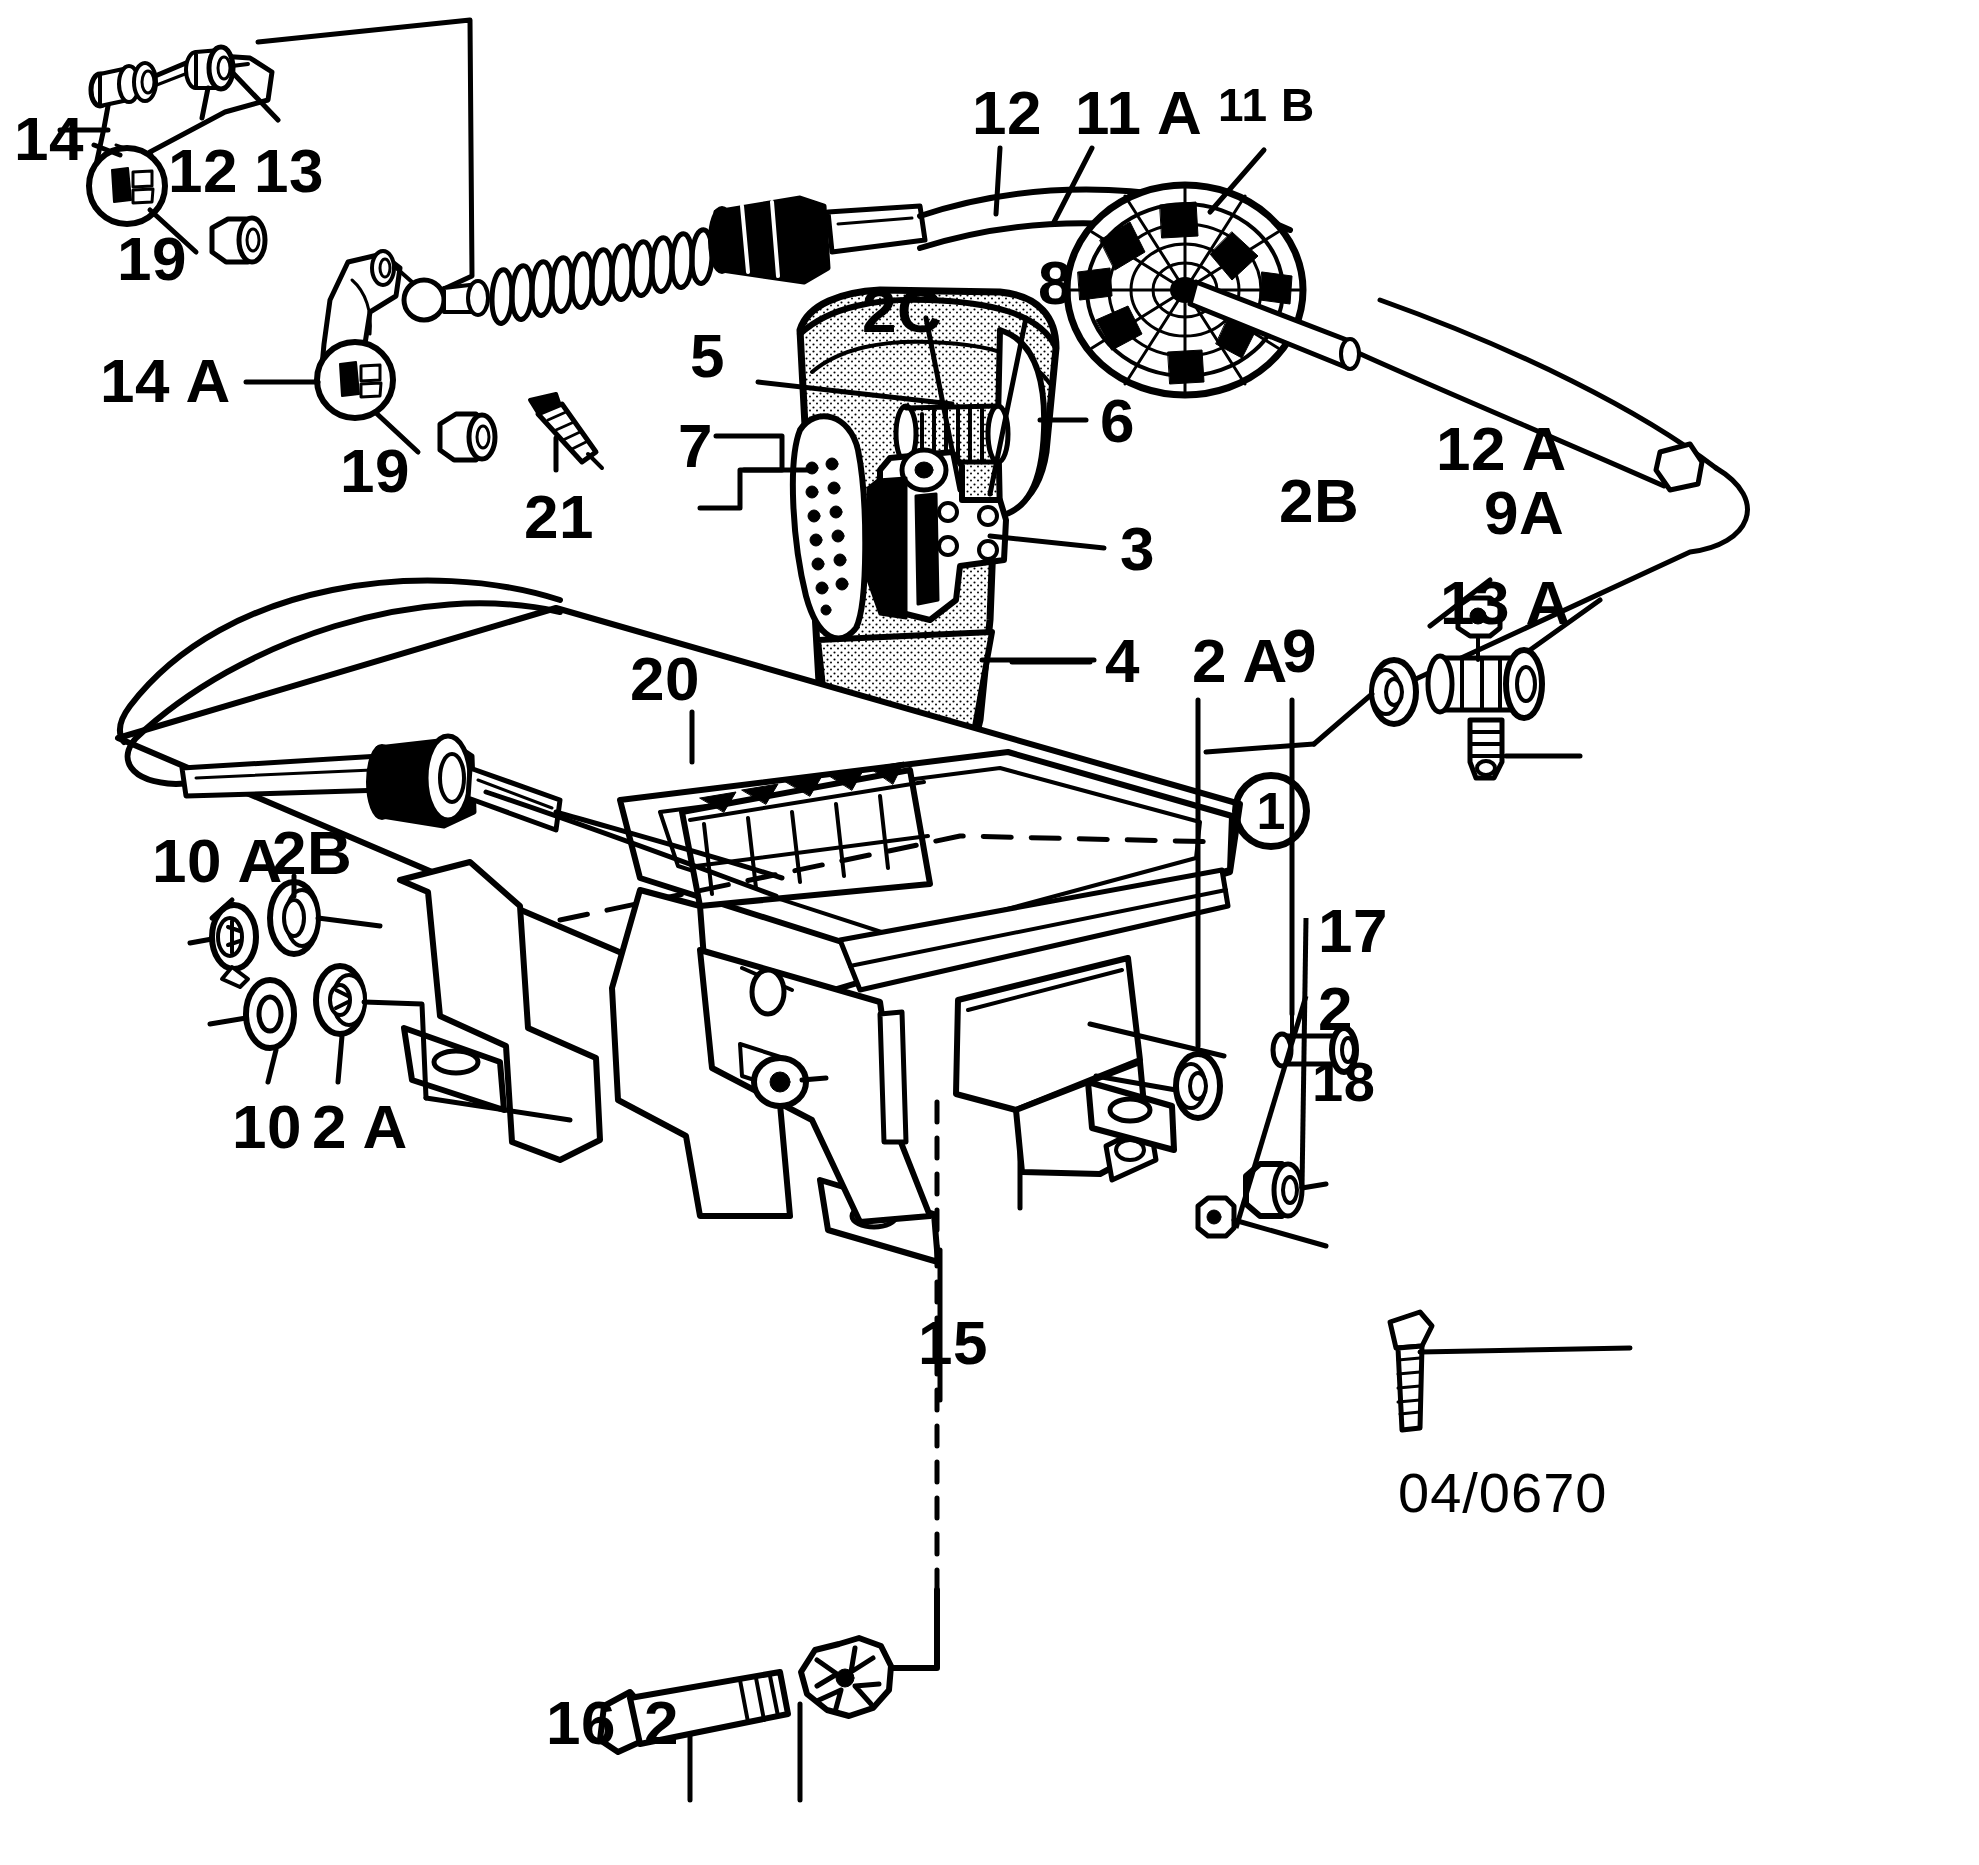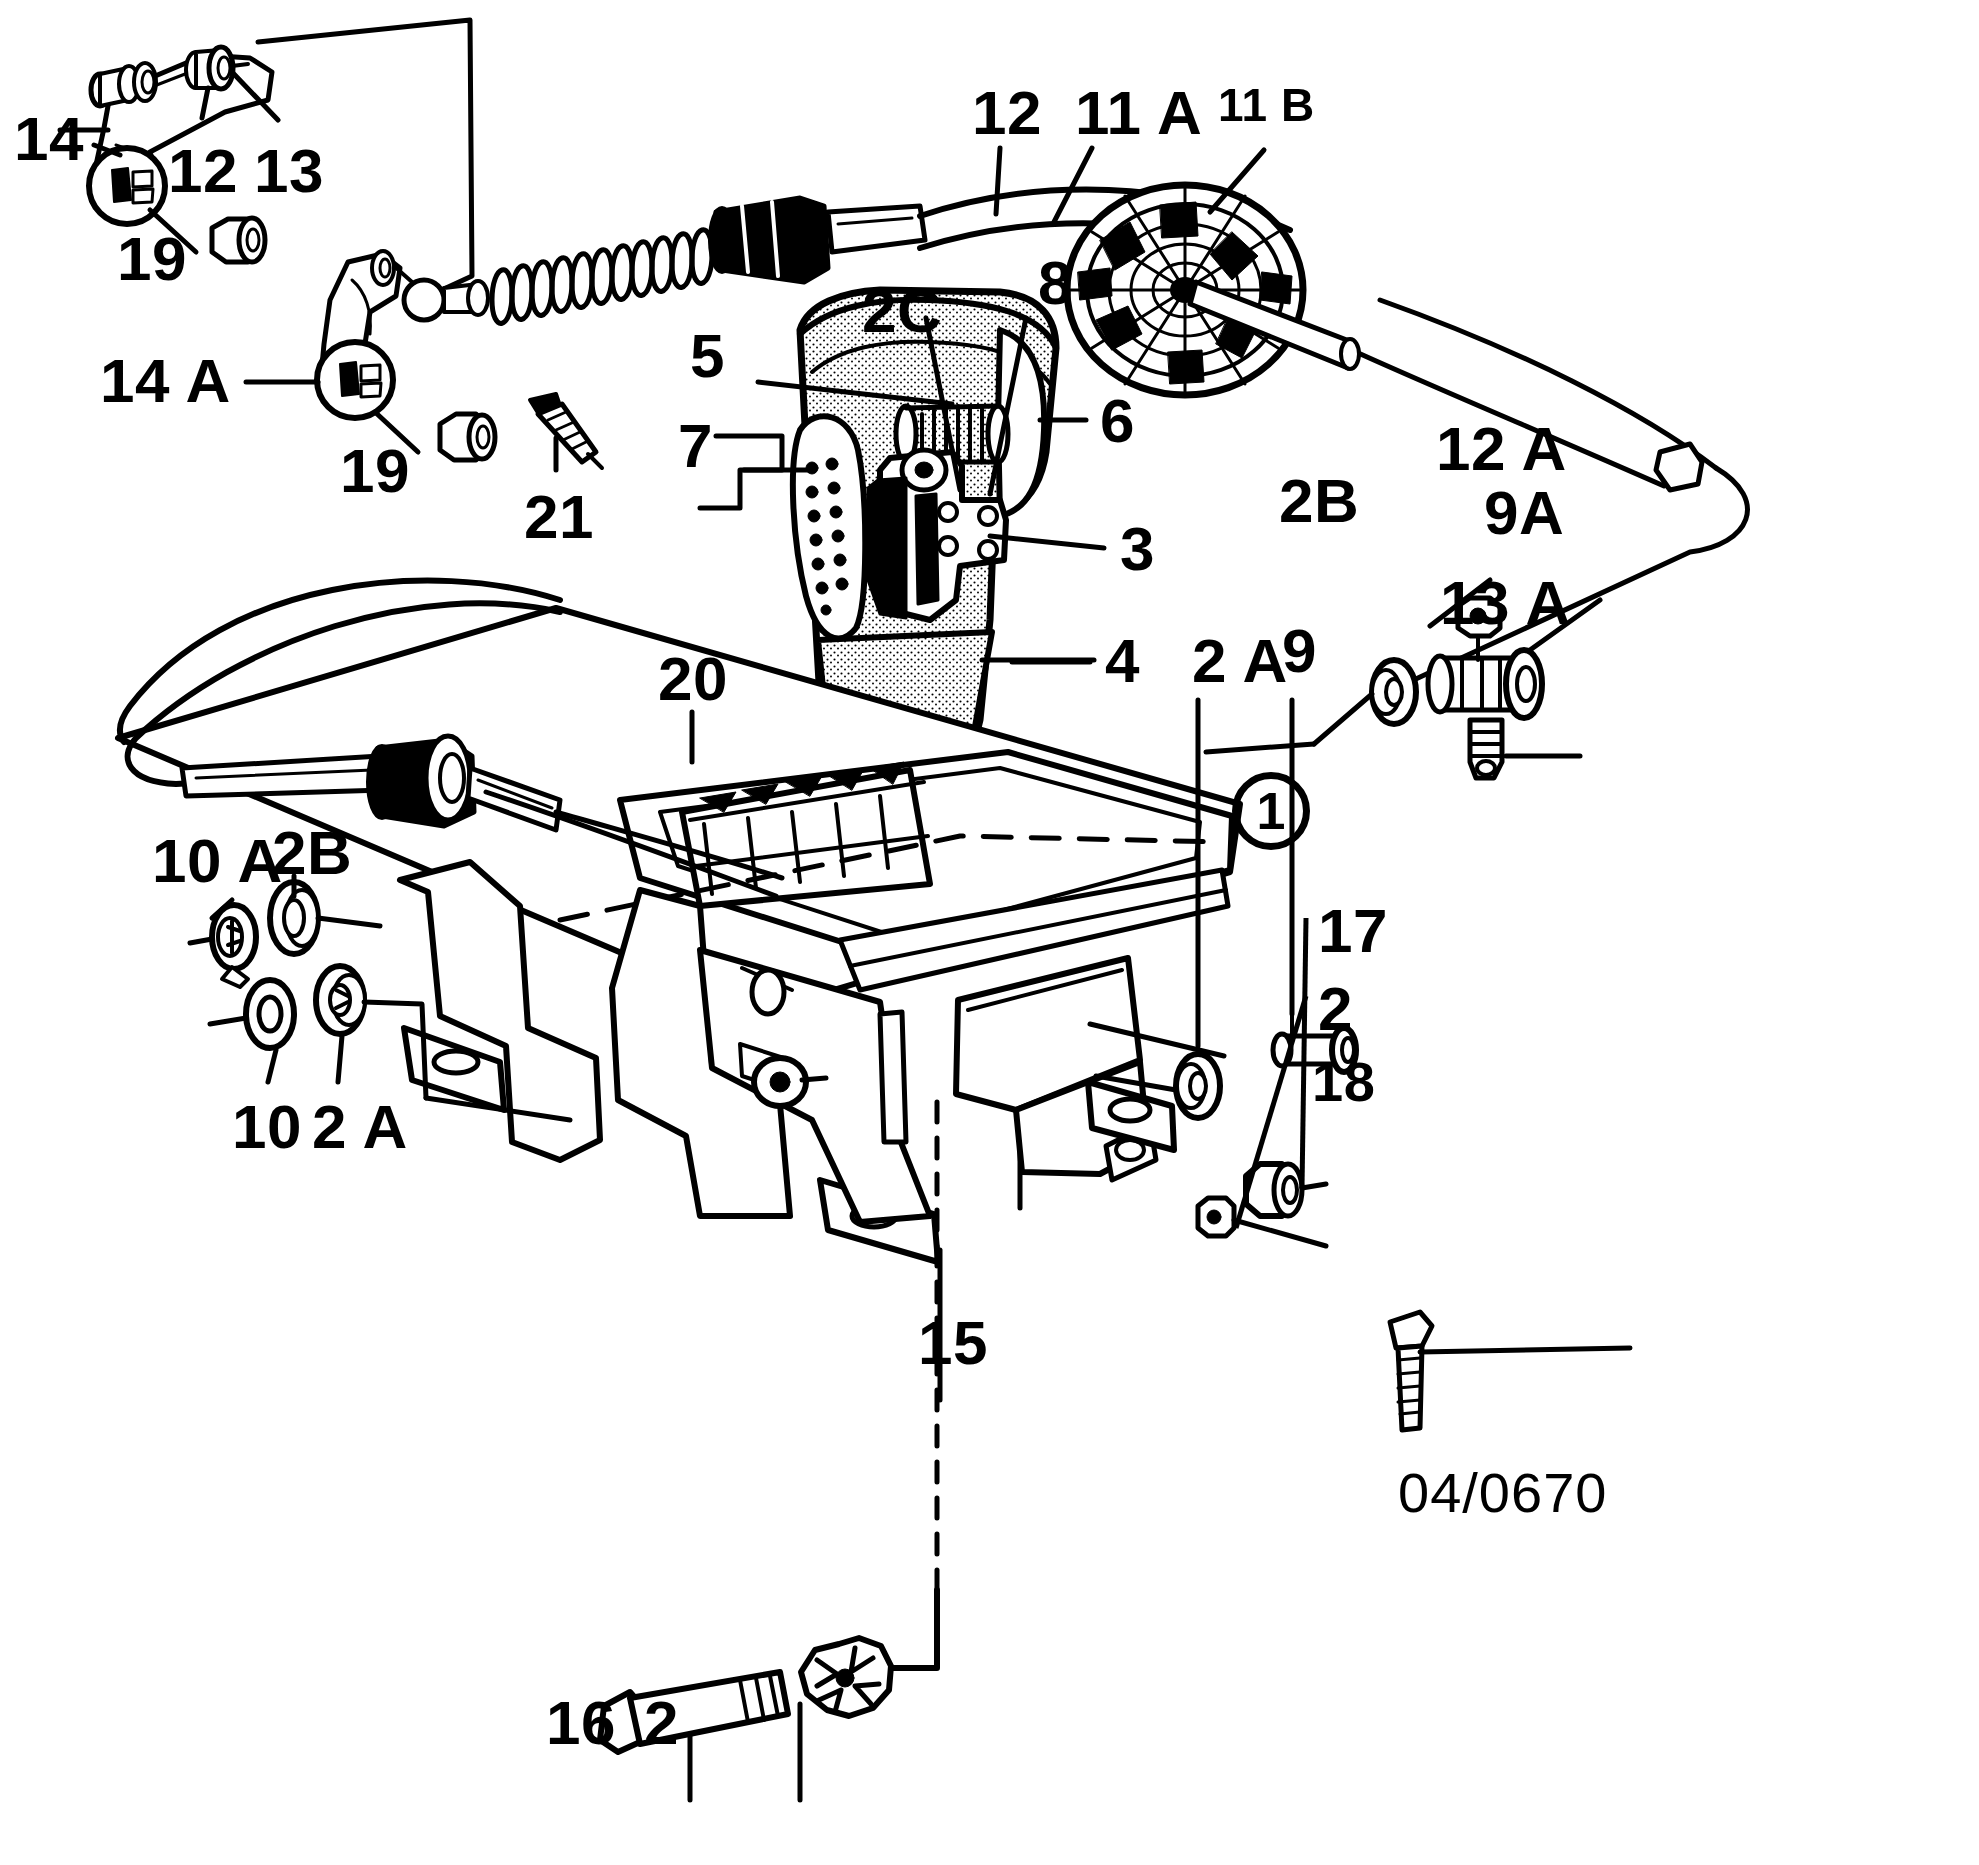--- a/index.html
+++ b/index.html
@@ -523,21 +523,21 @@
       <div class="lbl lbl-big" style="left: 678px; top: 415px; font-size: 62px;">7</div>
       <div class="lbl lbl-big" style="left: 1100px; top: 390px; font-size: 62px;">6</div>
       <div class="lbl lbl-big" style="left: 1120px; top: 518px; font-size: 62px;">3</div>
       <div class="lbl lbl-big" style="left: 1436px; top: 418px; font-size: 62px;">12 A</div>
       <div class="lbl lbl-big" style="left: 1279px; top: 470px; font-size: 62px;">2B</div>
       <div class="lbl lbl-big" style="left: 1484px; top: 482px; font-size: 62px;">9A</div>
       <div class="lbl lbl-big" style="left: 1440px; top: 572px; font-size: 62px;">13 A</div>
       <div class="lbl lbl-big" style="left: 1105px; top: 630px; font-size: 62px;">4</div>
       <div class="lbl lbl-big" style="left: 1192px; top: 630px; font-size: 62px;">2 A</div>
       <div class="lbl lbl-big" style="left: 1282px; top: 620px; font-size: 62px;">9</div>
-      <div class="lbl lbl-big" style="left: 658px; top: 648px; font-size: 62px;">20</div>
+      <div class="lbl lbl-big" style="left: 630px; top: 648px; font-size: 62px;">20</div>
       <div class="lbl lbl-big" style="left: 152px; top: 830px; font-size: 62px;">10 A</div>
       <div class="lbl lbl-big" style="left: 272px; top: 822px; font-size: 62px;">2B</div>
       <div class="lbl lbl-big" style="left: 232px; top: 1096px; font-size: 62px;">10</div>
       <div class="lbl lbl-big" style="left: 312px; top: 1096px; font-size: 62px;">2 A</div>
       <div class="lbl lbl-big" style="left: 1318px; top: 900px; font-size: 62px;">17</div>
       <div class="lbl lbl-big" style="left: 1318px; top: 978px; font-size: 62px;">2</div>
       <div class="lbl lbl-big" style="left: 1312px; top: 1014px; font-size: 56px; margin-top: 40px;">18</div>
       <div class="lbl lbl-big" style="left: 918px; top: 1312px; font-size: 62px;">15</div>
       <div class="lbl lbl-big" style="left: 546px; top: 1692px; font-size: 62px;">16</div>
       <div class="lbl lbl-big" style="left: 644px; top: 1692px; font-size: 62px;">2</div>

